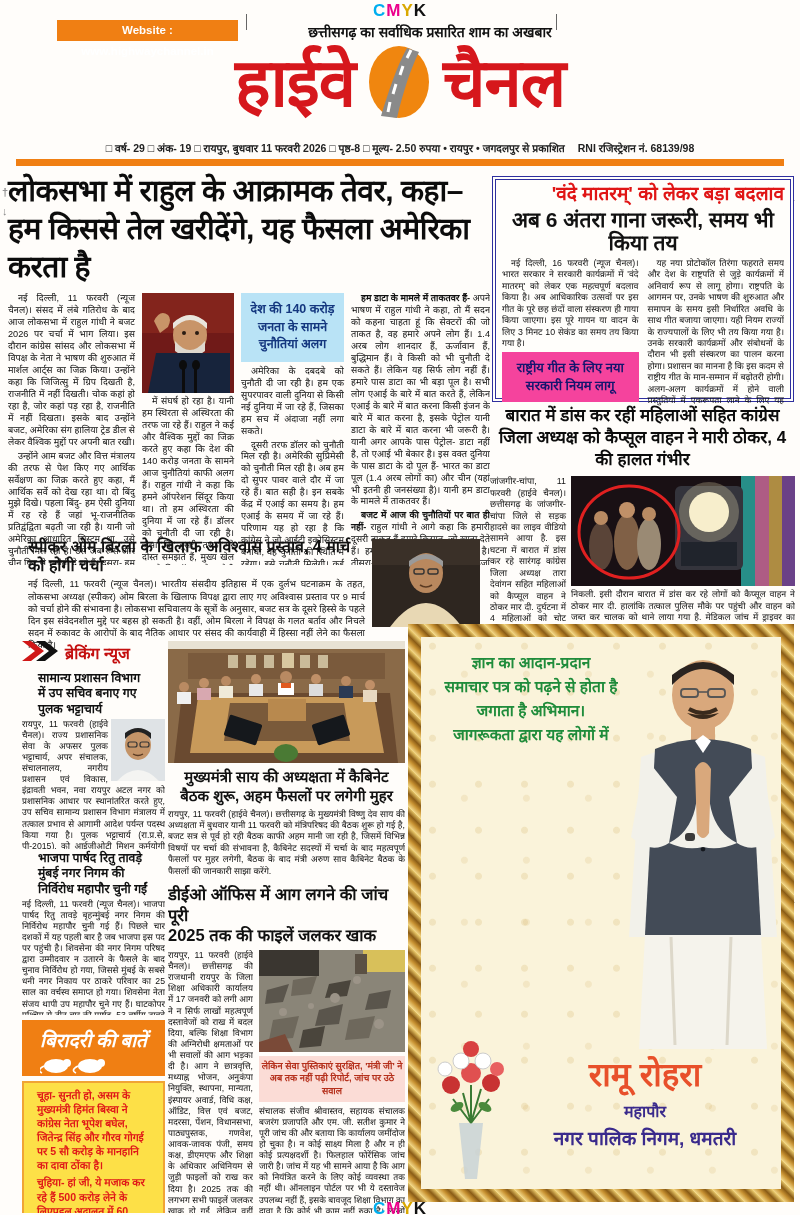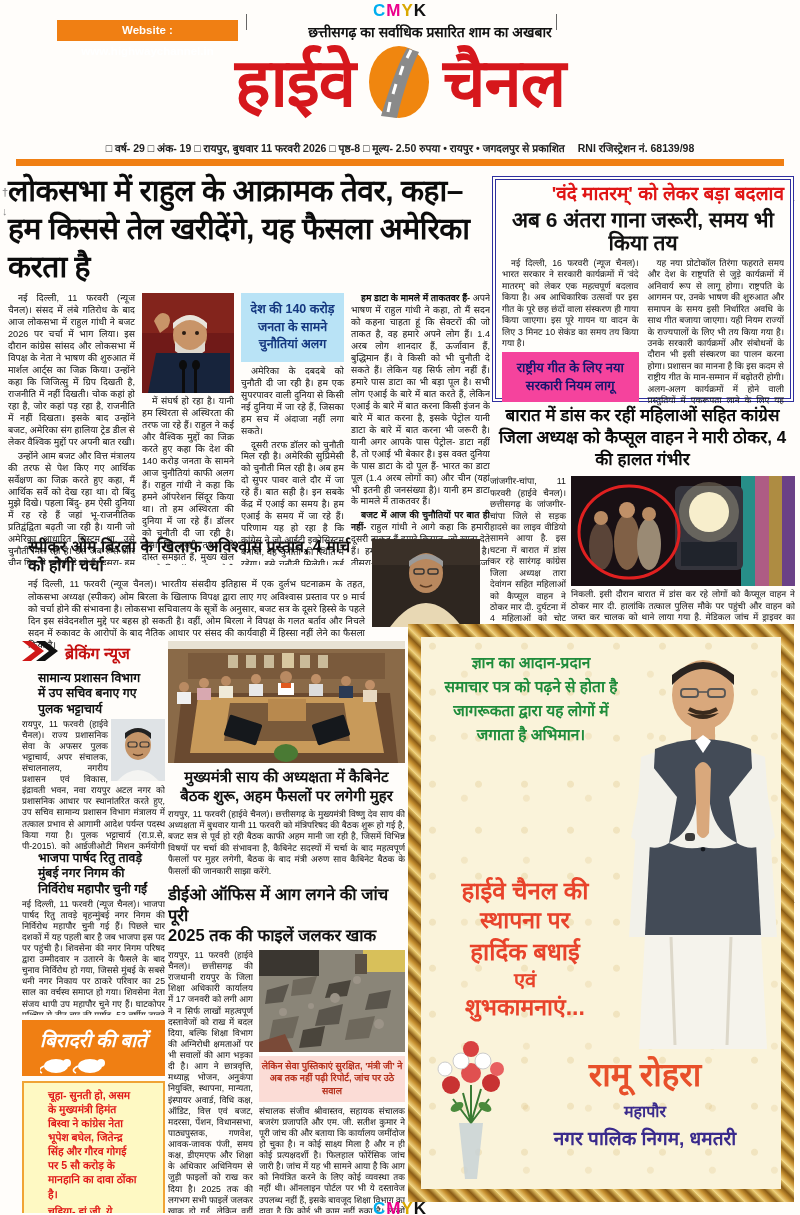--- a/index.html
+++ b/index.html
@@ -62,21 +62,21 @@
   .bn-header .txt{font-size:16px;font-weight:bold;color:#c40f0f;}
   .bn-h{font-size:12.3px;font-weight:bold;line-height:1.25;margin:2px 16px;}
   .bn-body{font-size:8.7px;line-height:1.27;text-align:justify;}
   .bn-item1{height:180px;overflow:hidden;}
   .bn-item2{height:166px;overflow:hidden;}
   .photo-pulak{float:right;width:54px;height:62px;margin:0 0 2px 3px;}
   .biradari{position:relative;margin-top:5px;background:#f07f13;height:56px;overflow:hidden;}
   .biradari .script{position:absolute;left:0;right:0;top:7px;text-align:center;color:#fff;
      font-family:"Liberation Serif","DejaVu Serif",serif;font-style:italic;font-weight:bold;font-size:19px;}
   .biradari svg{position:absolute;left:18px;bottom:2px;}
-  .chuha{margin-top:5px;background:#fef9c3;border:2px solid #f0a435;padding:5px 24px;height:134px;overflow:hidden;
+  .chuha{margin-top:5px;background:#fde047;border:2px solid #f0a435;padding:5px 13px;height:134px;overflow:hidden;
      color:#e01818;font-weight:bold;font-size:10.6px;line-height:1.33;}
   
   .middle{position:absolute;left:168px;top:641px;width:237px;height:572px;overflow:hidden;}
   .photo-meeting{width:237px;height:122px;display:block;}
   .cab-h{font-size:15px;font-weight:bold;text-align:center;line-height:1.25;margin:5px 0 3px;}
   .cab-p{font-size:8.8px;line-height:1.3;text-align:justify;}
   .deo-h{font-size:16.5px;font-weight:bold;line-height:1.25;margin-top:7px;}
   .deo-row{display:flex;gap:6px;margin-top:4px;height:282px;overflow:hidden;}
   .d-col1{width:86px;font-size:8.7px;line-height:1.28;text-align:justify;overflow:hidden;}
   .d-right{flex:1;}
@@ -368,22 +368,22 @@
         <div class="d-caption">लेकिन सेवा पुस्तिकाएं सुरक्षित, 'मंत्री जी' ने अब तक नहीं पढ़ी रिपोर्ट, जांच पर उठे सवाल</div>
         <div class="d-col2">संचालक संजीव श्रीवास्तव, सहायक संचालक बजरंग प्रजापति और एम. जी. सतीश कुमार ने पूरी जांच की और बताया कि कार्यालय जमींदोज हो चुका है। न कोई साक्ष्य मिला है और न ही कोई प्रत्यक्षदर्शी है। फिलहाल फोरेंसिक जांच जारी है। जांच में यह भी सामने आया है कि आग को नियंत्रित करने के लिए कोई व्यवस्था तक नहीं थी। ऑनलाइन पोर्टल पर भी ये दस्तावेज उपलब्ध नहीं हैं, इसके बावजूद शिक्षा विभाग का दावा है कि कोई भी काम नहीं रुका है। लाखों फाइलें जलकर खाक हो गईं, फिर भी काम चालू है।</div>
       </div>
     </div>
   </section>
 
   <aside class="ad">
     <div class="ad-slogan">
       <div>ज्ञान का आदान-प्रदान</div>
       <div>समाचार पत्र को पढ़ने से होता है</div>
+      <div>जगाता है अभिमान।</div>
       <div>जागरूकता द्वारा यह लोगों में</div>
-      <div>जगाता है अभिमान।</div>
     </div>
     <span class="ad-man">
       <svg width="170" height="412" viewBox="0 0 170 412">
         <ellipse cx="92" cy="58" rx="31" ry="35" fill="#d9a87c"></ellipse>
         <path d="M61 48 Q92 16 123 48 L123 38 Q92 12 61 38 Z" fill="#2a2320"></path>
         <rect x="70" y="52" width="17" height="8" rx="3" fill="none" stroke="#555" stroke-width="1.8"></rect>
         <rect x="97" y="52" width="17" height="8" rx="3" fill="none" stroke="#555" stroke-width="1.8"></rect>
         <line x1="87" y1="55" x2="97" y2="55" stroke="#555" stroke-width="1.6"></line>
         <path d="M76 76 Q92 88 108 76 Q92 80 76 76" fill="#3a2a1c"></path>
         <path d="M78 72 Q92 80 106 72" stroke="#3a2a1c" stroke-width="4" fill="none"></path>
@@ -396,27 +396,20 @@
           <circle cx="92" cy="212" r="2.4" fill="#14181e"></circle>
         <path d="M34 120 L20 200 Q40 218 58 206 L66 160 Z" fill="#f2f1ea"></path>
         <path d="M150 120 L164 200 Q144 218 126 206 L118 160 Z" fill="#f2f1ea"></path>
         <path d="M58 206 Q78 196 84 172 L92 130 L100 172 Q106 196 126 206 Q108 214 92 210 Q76 214 58 206" fill="#f2f1ea"></path>
         <path d="M84 132 Q92 118 100 132 L98 196 Q92 206 86 196 Z" fill="#d9a87c"></path>
         <rect x="74" y="196" width="10" height="8" rx="3" fill="#3a3a3a"></rect>
         <path d="M34 298 L150 298 L156 412 L28 412 Z" fill="#f5f3ec"></path>
         <path d="M60 300 L64 408 M120 300 L116 408" stroke="#ddd8ca" stroke-width="3" fill="none"></path>
       </svg>
     </span>
-    <div class="ad-greet">
-      <div class="g1">हाईवे चैनल की</div>
-      <div class="g2">स्थापना पर</div>
-      <div class="g3">हार्दिक बधाई</div>
-      <div class="g4">एवं</div>
-      <div class="g5">शुभकामनाएं...</div>
-    </div>
     <span class="ad-flowers">
       <svg width="96" height="155" viewBox="0 0 96 155">
         <path d="M36 96 L60 96 L54 152 L42 152 Z" fill="#c8d2d6" opacity="0.85"></path>
         <path d="M48 96 L40 66 M48 96 L58 62 M48 96 L48 58 M48 96 L30 72 M48 96 L66 72" stroke="#3a7a34" stroke-width="2" fill="none"></path>
         <ellipse cx="34" cy="80" rx="7" ry="4" fill="#4a8a3c" transform="rotate(-30 34 80)"></ellipse>
         <ellipse cx="62" cy="80" rx="7" ry="4" fill="#4a8a3c" transform="rotate(30 62 80)"></ellipse>
         <circle cx="28" cy="58" r="9" fill="#c83232"></circle>
           <circle cx="48" cy="46" r="10" fill="#e05050"></circle>
         <circle cx="68" cy="56" r="9" fill="#c83232"></circle>
           <circle cx="38" cy="34" r="8" fill="#fff" stroke="#ccc"></circle>

